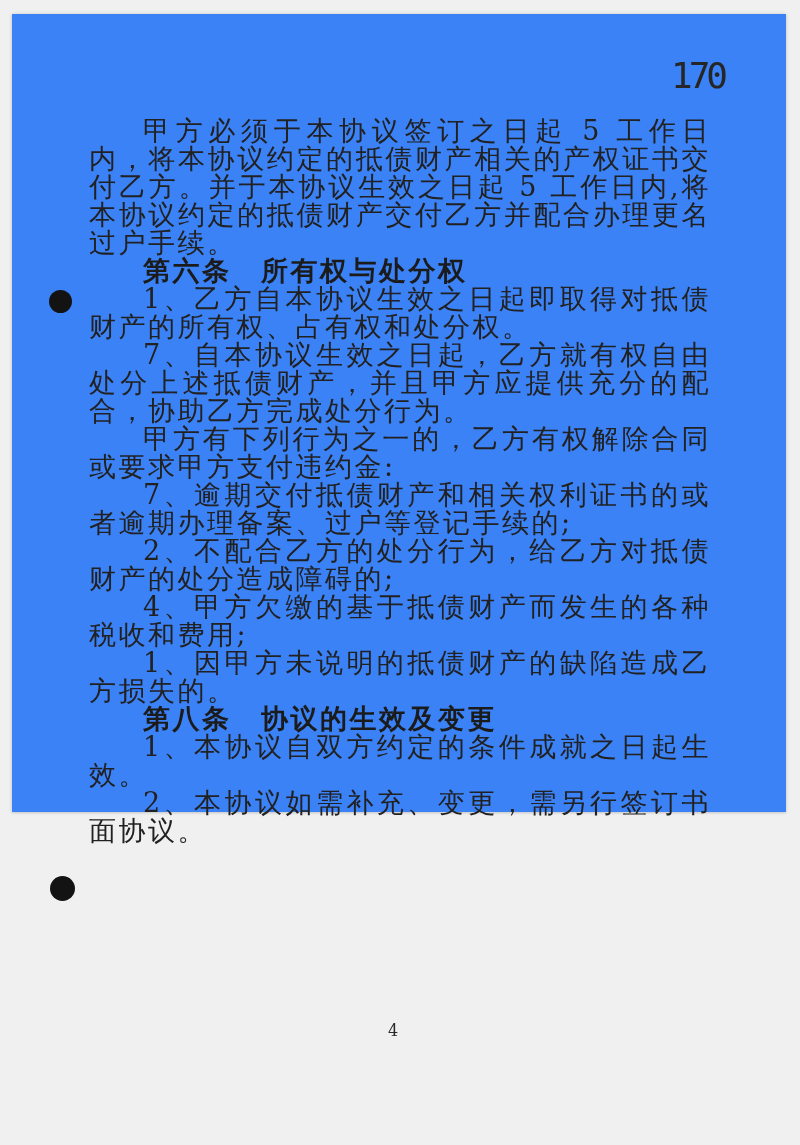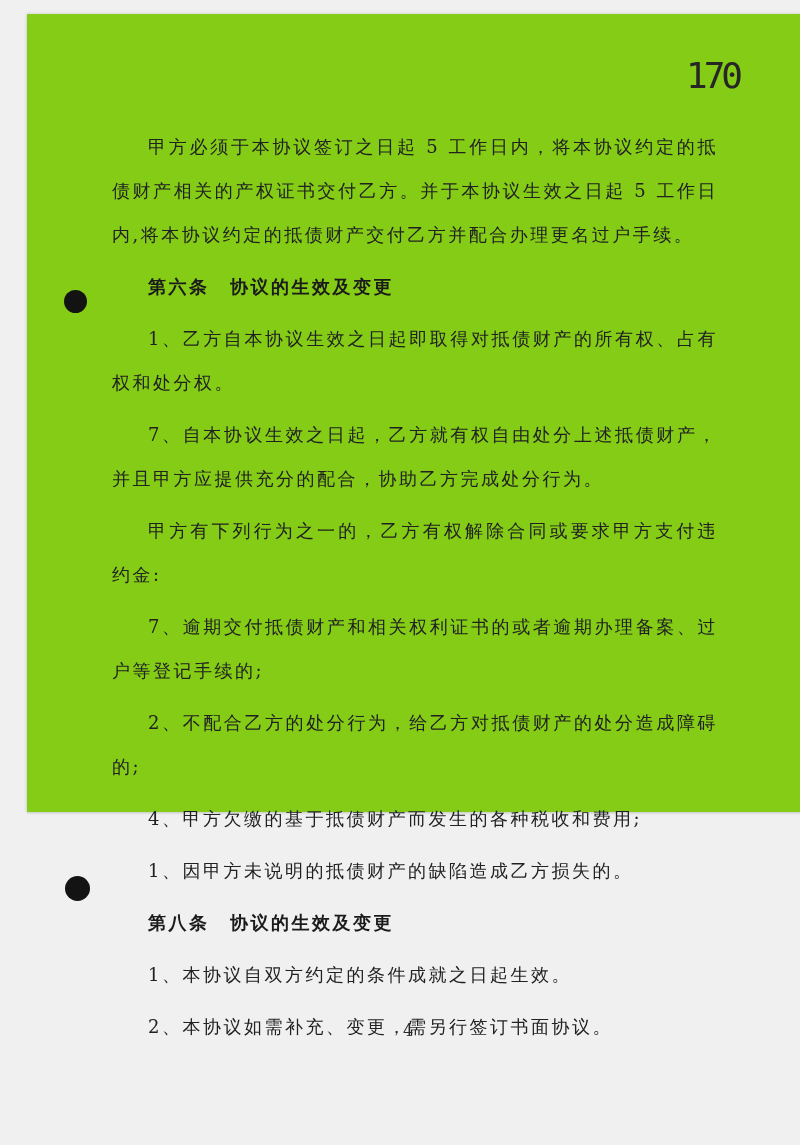--- a/index.html
+++ b/index.html
@@ -14,25 +14,25 @@
     overflow: hidden;
   }
   .scan-wrap {
     position: relative;
     width: 800px;
     height: 1145px;
     background: #f0f0f0;
   }
   .page {
     position: absolute;
-    left: 27px;
+    left: 12px;
     top: 14px;
     width: 774px;
     height: 798px;
-    background: #84cc16;
+    background: #3b82f6;
     box-shadow: 0 0 4px rgba(0,0,0,0.14), 0 1px 2px rgba(0,0,0,0.10);
   }
   .page-num-top {
     position: absolute;
     top: 44px;
     right: 62px;
     font-family: "DejaVu Sans Mono", "Liberation Mono", monospace;
     font-size: 36px;
     letter-spacing: -4px;
     color: #262626;
@@ -56,23 +56,23 @@
     height: 25px;
   }
   .content {
     position: absolute;
     left: 77px;
     top: 103px;
     width: 622px;
     color: #212121;
   }
   .content p {
-    margin: 8px;
-    font-size: 18px;
-    line-height: 44px;
+    margin: 0;
+    font-size: 27px;
+    line-height: 28px;
     letter-spacing: 2.5px;
     text-align: justify;
     text-indent: 2em;
   }
   .content p.heading {
     font-weight: bold;
     text-align: left;
     color: #1b1b1b;
   }
   .page-num-bottom {
@@ -92,21 +92,21 @@
 <div class="scan-wrap">
   <div class="page">
 
     <div class="page-num-top">170</div>
 
     <span class="punch punch-top"></span>
     <span class="punch punch-bottom"></span>
 
     <div class="content">
       <p>甲方必须于本协议签订之日起 5 工作日内，将本协议约定的抵债财产相关的产权证书交付乙方。并于本协议生效之日起 5 工作日内,将本协议约定的抵债财产交付乙方并配合办理更名过户手续。</p>
-      <p class="heading">第六条　协议的生效及变更</p>
+      <p class="heading">第六条　所有权与处分权</p>
       <p>1、乙方自本协议生效之日起即取得对抵债财产的所有权、占有权和处分权。</p>
       <p>7、自本协议生效之日起，乙方就有权自由处分上述抵债财产，并且甲方应提供充分的配合，协助乙方完成处分行为。</p>
       <p>甲方有下列行为之一的，乙方有权解除合同或要求甲方支付违约金:</p>
       <p>7、逾期交付抵债财产和相关权利证书的或者逾期办理备案、过户等登记手续的;</p>
       <p>2、不配合乙方的处分行为，给乙方对抵债财产的处分造成障碍的;</p>
       <p>4、甲方欠缴的基于抵债财产而发生的各种税收和费用;</p>
       <p>1、因甲方未说明的抵债财产的缺陷造成乙方损失的。</p>
       <p class="heading">第八条　协议的生效及变更</p>
       <p>1、本协议自双方约定的条件成就之日起生效。</p>
       <p>2、本协议如需补充、变更，需另行签订书面协议。</p>

